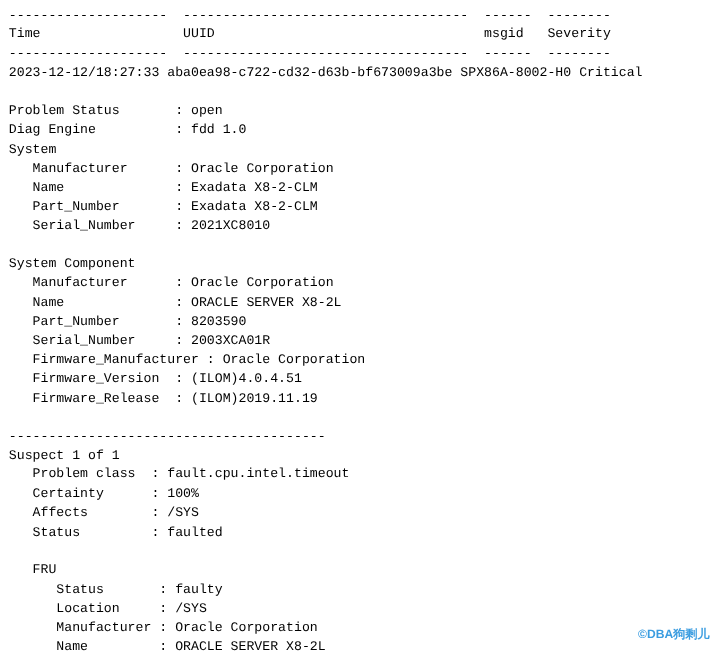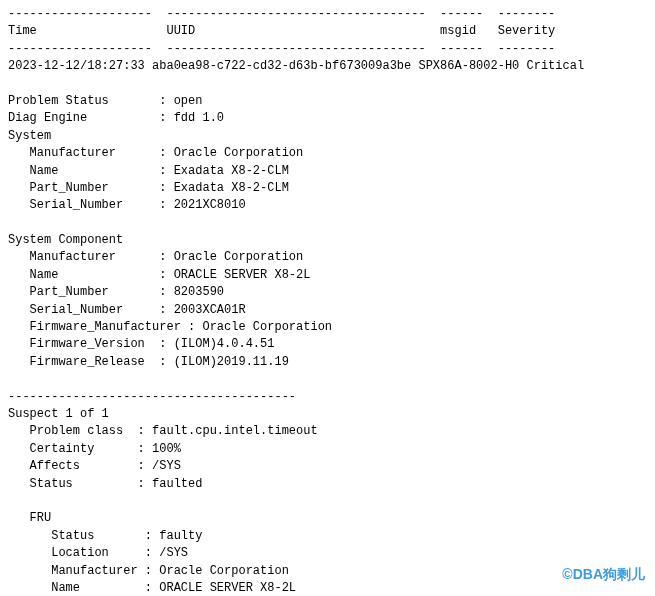--- a/index.html
+++ b/index.html
@@ -25,21 +25,21 @@
     .content {
       white-space: pre;
       line-height: 1.45;
       font-size: 12px;
       color: #000000;
     }
     .watermark {
       position: absolute;
       bottom: 12px;
       right: 10px;
-      font-size: 14px;
+      font-size: 11px;
       color: #1a8cdb;
       font-family: Arial, sans-serif;
       font-weight: bold;
       opacity: 0.85;
     }
   </style>
 </head>
 <body>
 
 <div class="main-container">

